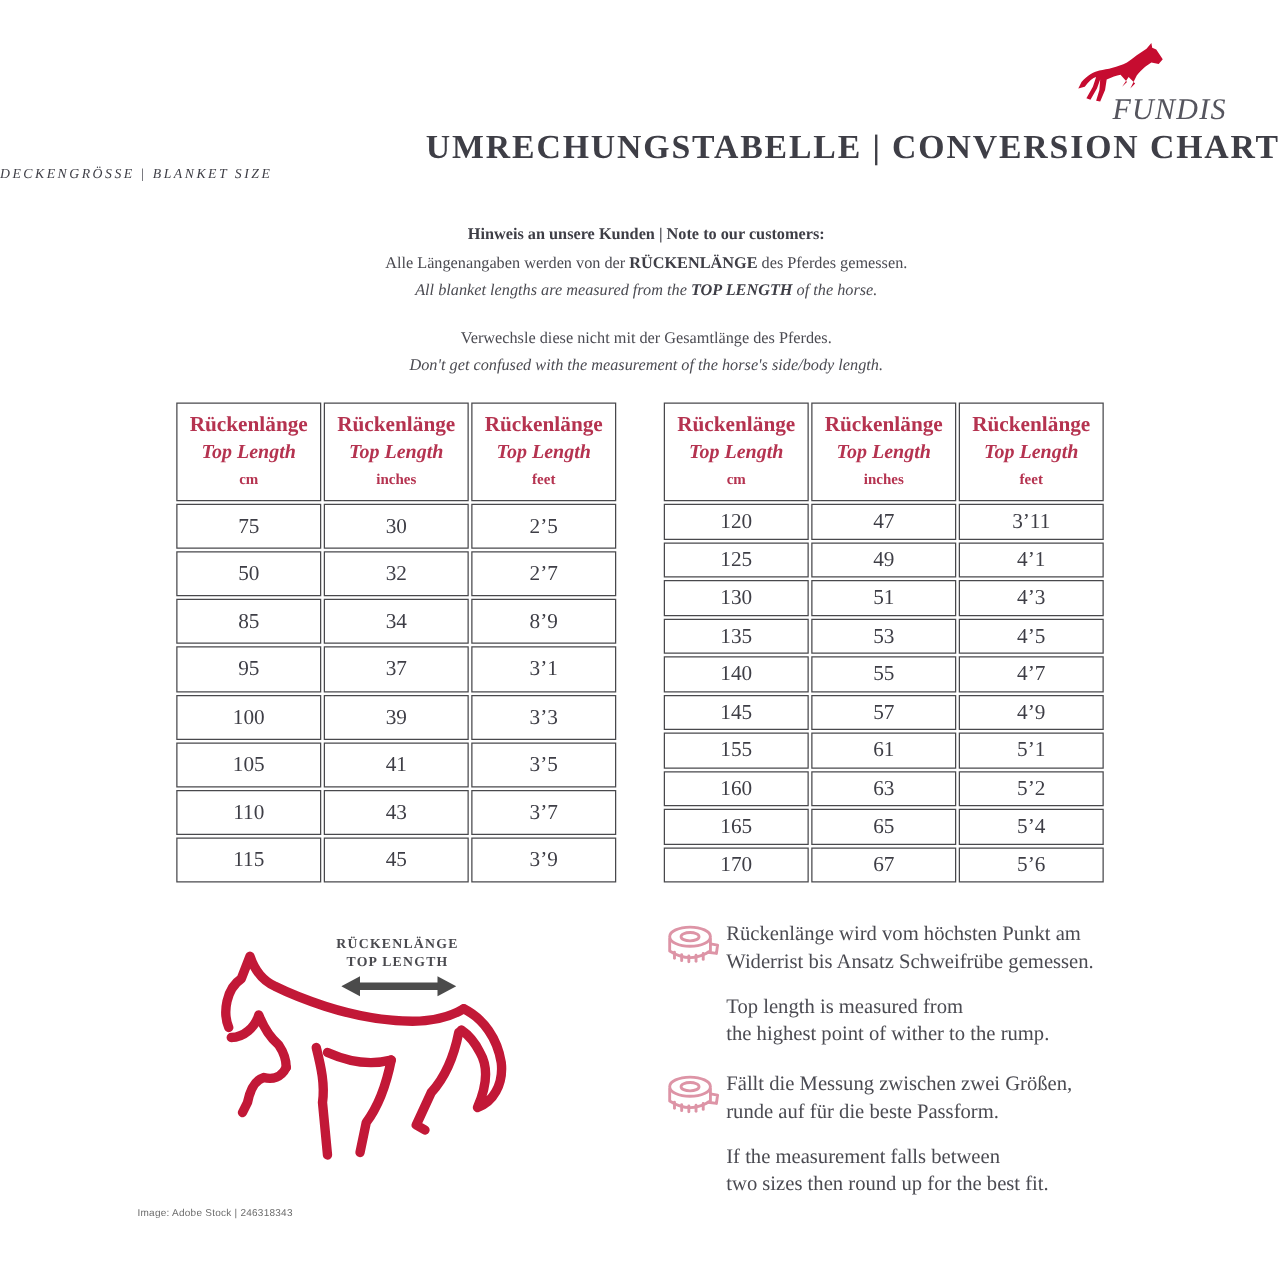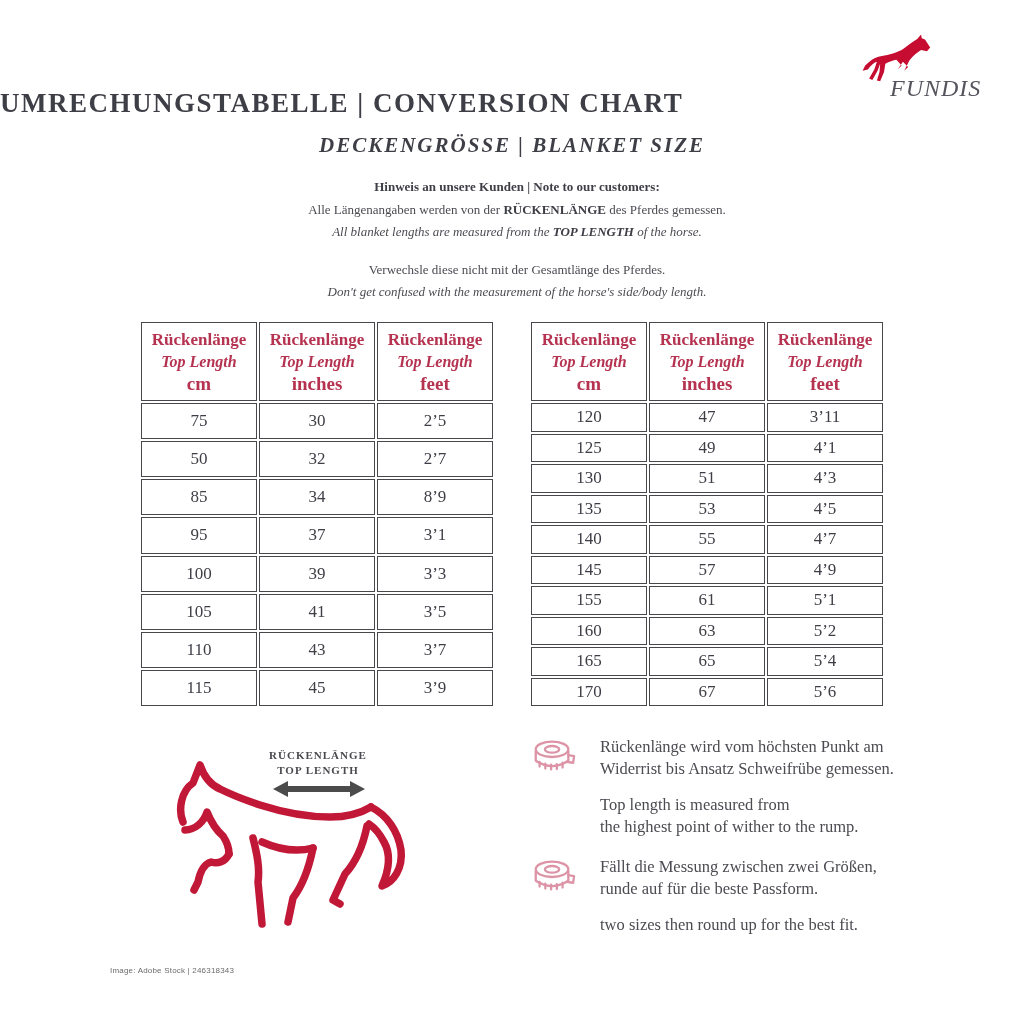--- a/index.html
+++ b/index.html
@@ -28,28 +28,28 @@
   .logo{position:absolute;top:33px;left:860px;width:150px;height:70px;}
   .logo svg{position:absolute;left:0;top:0;}
   .logo .brand{
     position:absolute;left:30px;top:42px;
     font-style:italic;font-size:24px;letter-spacing:1px;
     color:var(--logo-gray);
   }
 
   
   .title{
-    position:absolute;top:88px;left:0;width:100%;
-    text-align:left;font-weight:bold;font-size:27px;
+    position:absolute;top:102px;left:0;width:100%;
+    text-align:right;font-weight:bold;font-size:27px;
     letter-spacing:1.5px;color:var(--ink);
   }
   .subtitle{
     position:absolute;top:133px;left:0;width:100%;
-    text-align:center;font-style:italic;font-weight:bold;
-    font-size:21px;letter-spacing:2px;color:var(--ink);
+    font-style:italic;font-weight:normal;
+    font-size:11px;letter-spacing:2px;color:var(--ink);
   }
 
   
   .intro{
     position:absolute;top:176px;left:5px;width:100%;
     text-align:center;font-size:13px;line-height:22.5px;
     color:var(--ink-soft);
   }
   .intro .heading{font-weight:bold;color:var(--ink);}
   .intro .em{font-style:italic;}
@@ -66,39 +66,39 @@
     width:356px;table-layout:fixed;
   }
   table.size-table th,table.size-table td{
     border:1.8px solid var(--border);
     text-align:center;vertical-align:middle;
     background:#fff;
   }
   table.size-table th{padding:5px 2px 6px;}
   .th-title{font-weight:bold;font-size:17px;color:var(--accent);line-height:23px;}
   .th-sub{font-weight:bold;font-style:italic;font-size:16px;color:var(--accent);line-height:22px;}
-  .th-unit{font-weight:bold;font-size:19px;color:var(--accent);line-height:21px;text-align:center;}
+  .th-unit{font-weight:bold;font-size:12px;color:var(--accent);line-height:21px;text-align:center;}
   table.size-table td{
     height:28.5px;font-size:17px;color:var(--ink);
   }
 
   
   .figure{position:absolute;left:158px;top:740px;width:265px;height:215px;}
   .figure .horse-svg{position:absolute;left:0;top:0;}
   .figure .measure-label{
     position:absolute;left:60px;top:8px;width:200px;
     text-align:center;font-weight:bold;font-size:11px;
     letter-spacing:1px;line-height:15px;color:#4a4a4f;
     font-family:"Liberation Serif","DejaVu Serif",serif;
   }
   .figure .arrow-svg{position:absolute;left:115px;top:40px;}
 
   
   .measure-notes{position:absolute;left:530px;top:736px;width:400px;}
-  .note-block{display:flex;gap:24px;}
+  .note-block{display:flex;gap:5px;}
   .note-block + .note-block{margin-top:17px;}
   .note-icon{flex:0 0 46px;padding-top:2px;}
   .note-text{font-size:16.5px;line-height:21.5px;color:var(--ink-soft);}
   .note-text .en{margin-top:15px;margin-bottom:2px;}
 
   
   .credit{
     position:absolute;left:110px;top:966px;
     font-size:8px;color:#6b6b6b;letter-spacing:.2px;
     font-family:"Liberation Sans","DejaVu Sans",sans-serif;
@@ -334,20 +334,21 @@
           <line x1="16" y1="26" x2="16" y2="31"></line>
           <line x1="22" y1="27" x2="22" y2="32"></line>
           <line x1="28" y1="26.5" x2="28" y2="31.5"></line>
           <line x1="34" y1="25" x2="34" y2="30"></line>
         </svg>
       </div>
       <div class="note-text">
         <div>Fällt die Messung zwischen zwei Größen,</div>
         <div>runde auf für die beste Passform.</div>
         <div class="en">
+          <div>If the measurement falls between</div>
           <div>two sizes then round up for the best fit.</div>
         </div>
       </div>
     </div>
   </div>
 
   <div class="credit">Image: Adobe Stock | 246318343</div>
 
 </div>
 

